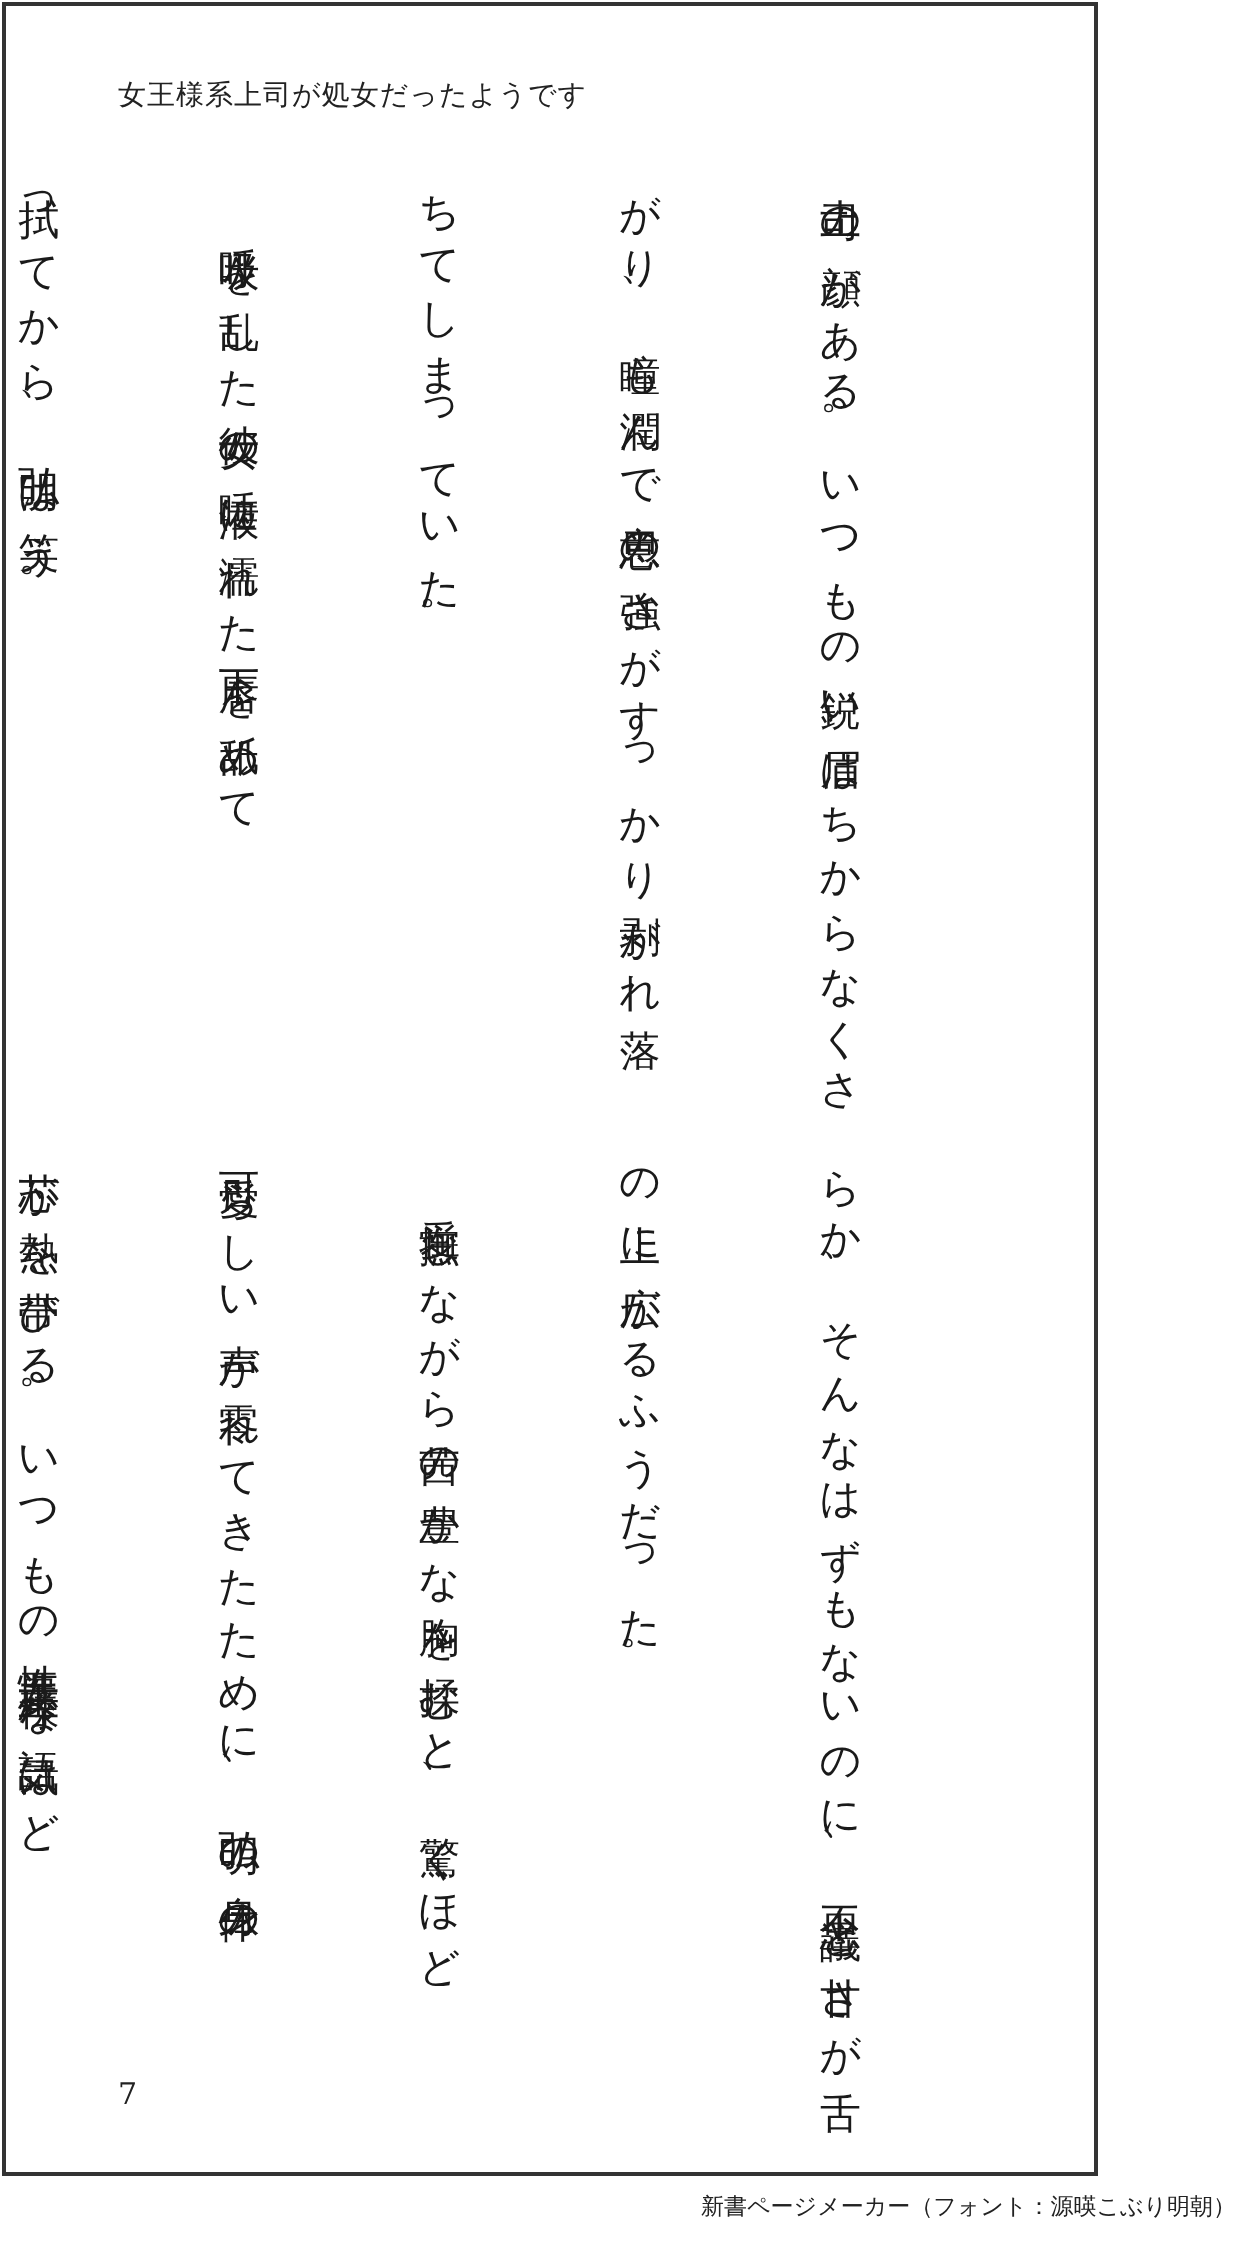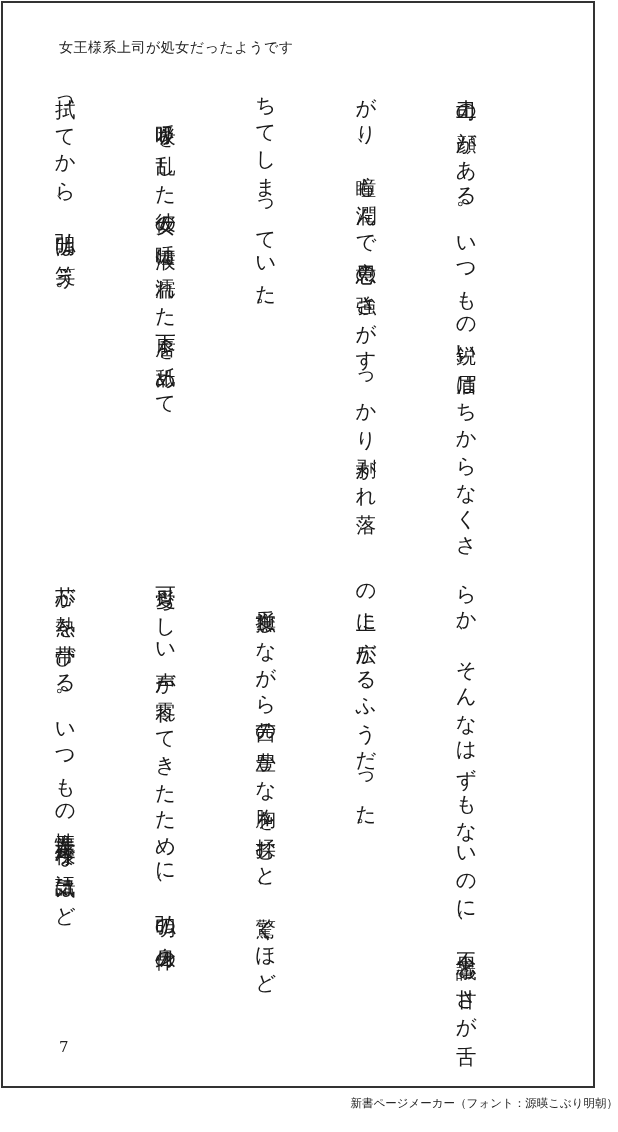--- a/index.html
+++ b/index.html
@@ -1,18 +1,18 @@
 <!DOCTYPE html>
 <html><head>
 <meta charset="utf-8">
 <style>
   html, body { margin:0; padding:0; background:#ffffff; }
   body { width:618px; height:1132px; position:relative; overflow:hidden;
          font-family: "DejaVu Serif", "Liberation Serif", serif; color:#1a1a1a; }
-  .page { position:absolute; left:1px; top:1px; width:594px; height:1087px;
+  .page { position:absolute; left:1px; top:1px; width:548px; height:1087px;
           border:2px solid #333; box-sizing:border-box; background:#fff; }
   .running-head { position:absolute; left:56px; top:36px; font-size:14px;
                   letter-spacing:0.5px; color:#222; }
   .block { position:absolute; right:44px; width:530px;
            writing-mode:vertical-rl; font-size:20.5px; line-height:33.4px;
            letter-spacing:3.2px; white-space:pre; color:#1a1a1a; }
   .block.top { top:80px; height:440px; }
   .block.bottom { top:567px; height:440px; }
   .col { display:block; }
   .page-number { position:absolute; left:56px; top:1035px; font-size:15px; color:#222; }

